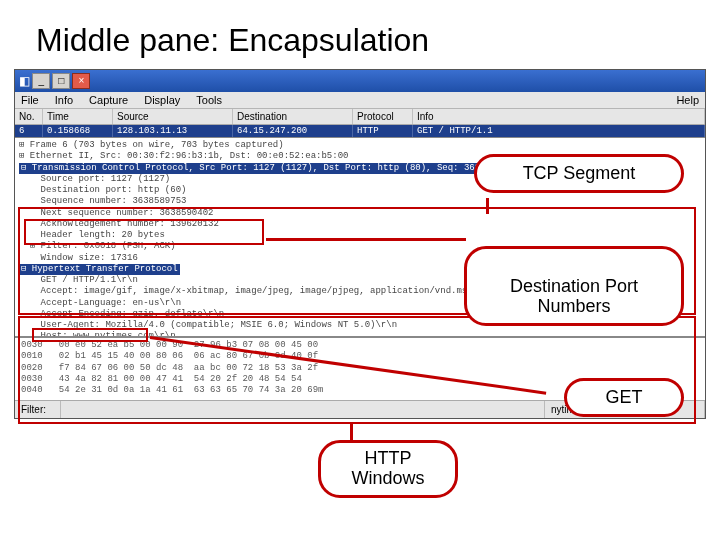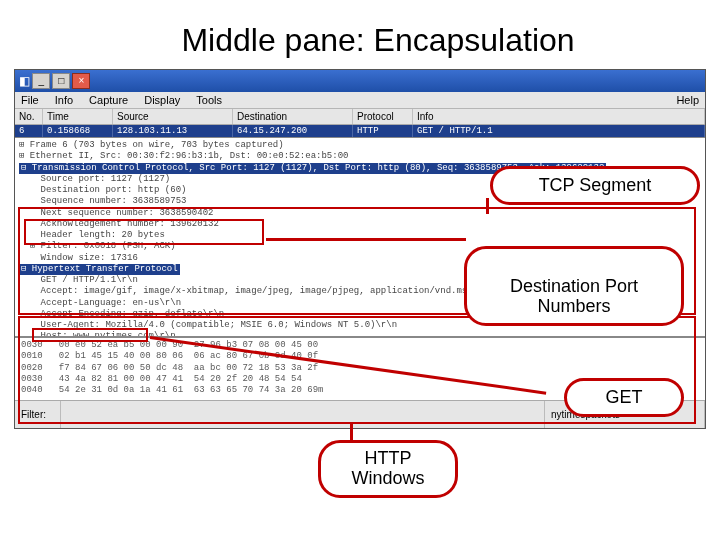--- a/index.html
+++ b/index.html
@@ -10,21 +10,20 @@
     background: #fff;
     font-family: Arial, Helvetica, sans-serif;
     position: relative;
     overflow: hidden;
   }
   .slide-title {
     font-size: 32px;
     font-weight: 400;
     padding: 22px 0 10px 36px;
     color: #000;
-    text-align: center;
   }
   .dots-accent {
     position: absolute;
     right: 20px;
     top: 84px;
     width: 36px;
     height: 36px;
     display: grid;
     grid-template-columns: repeat(5, 1fr);
     grid-template-rows: repeat(5, 1fr);
@@ -114,21 +113,21 @@
     padding: 2px 6px;
     height: 62px;
     white-space: pre;
     line-height: 1.25;
   }
   .statusbar {
     background: #e6e6e6;
     border-top: 1px solid #aaa;
     display: flex;
     font-size: 10px;
-    height: 28px;
+    height: 18px;
     align-items: center;
   }
   .statusbar .field {
     padding: 0 6px;
     border-right: 1px solid #bbb;
     height: 100%;
     display: flex; align-items: center;
   }
   .statusbar .spacer { flex: 1; }
 
@@ -259,21 +258,21 @@
     <div class="field spacer"></div>
     <div class="field" style="width:160px">nytimespackets</div>
   </div>
 </div>
 
 <div class="redbox" style="left:18px; top:207px; width:678px; height:108px;"></div>
 <div class="redbox" style="left:24px; top:219px; width:240px; height:26px;"></div>
 <div class="redbox" style="left:32px; top:328px; width:116px; height:14px;"></div>
 <div class="redbox" style="left:18px; top:316px; width:678px; height:108px;"></div>
 
-<div class="callout" style="right:20px; top:154px; width:210px;margin-top:12px;">
+<div class="callout" style="right:36px; top:154px; width:210px;">
   <span>TCP Segment</span>
 </div>
 <div class="callout-line" style="left:486px; top:198px; width:3px; height:16px;"></div>
 
 <div class="callout" style="right:36px; top:246px; width:220px; line-height:1.15;">
   <br>
   <span>Destination Port</span><br>
   <span>Numbers</span>
 </div>
 <div class="callout-line" style="left:266px; top:238px; width:200px; height:3px;"></div>

